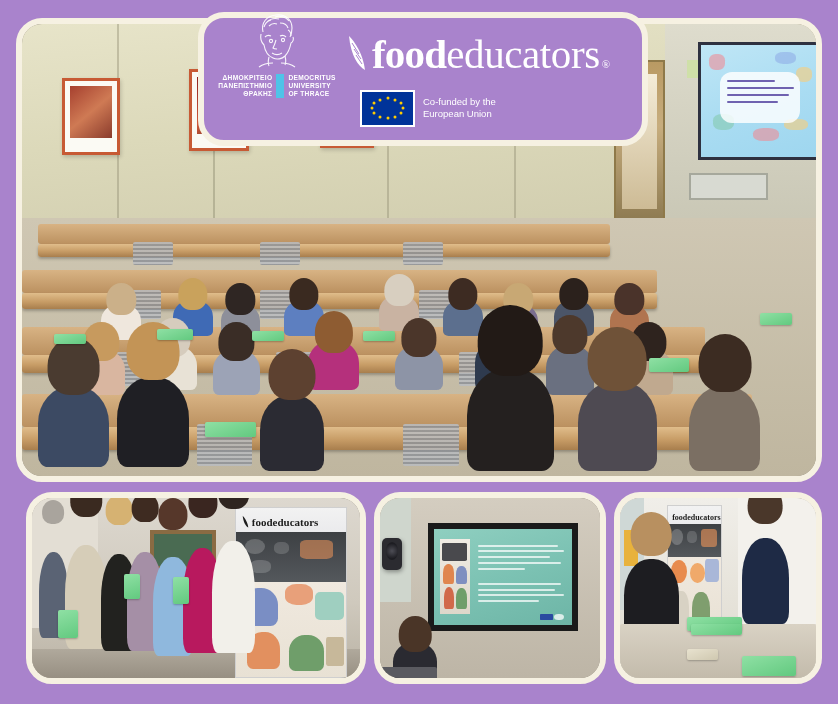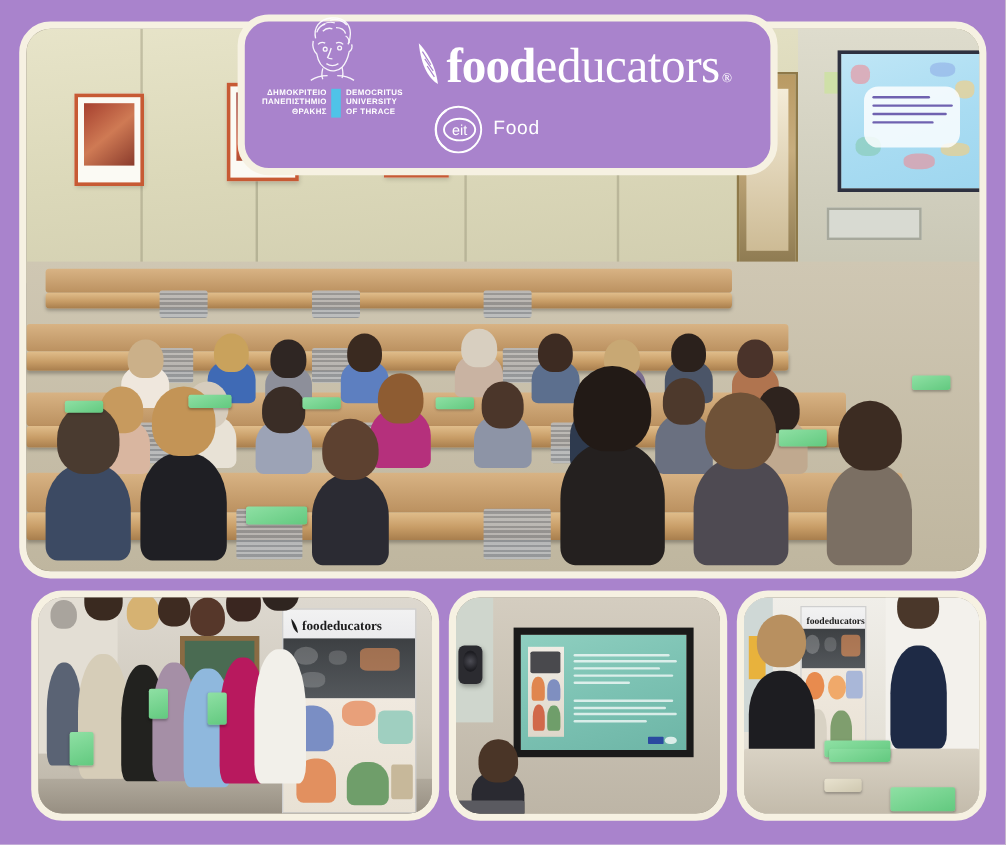--- a/index.html
+++ b/index.html
@@ -508,30 +508,41 @@
         </svg>
         <span class="fe-food">food</span>
         <span class="fe-edu">educators</span>
         <span class="fe-reg">®</span>
       </div>
     </div>
 
     <div class="hdr-bot">
       <div style="width:118px"></div>
 
-      <div class="eit-logo">
-        <svg class="eit-mark" viewBox="0 0 44 44">
-          <circle cx="22" cy="22" r="19" fill="none" stroke="#ffffff" stroke-width="1.6"></circle>
-          <path d="M12 6A19 19 0 0 0 12 38" fill="none" stroke="#ffffff" stroke-width="1.6"></path>
-          <ellipse cx="23" cy="22" rx="13" ry="9" fill="none" stroke="#ffffff" stroke-width="1.6"></ellipse>
-          <text x="23" y="26.5" text-anchor="middle" font-family="Liberation Sans, sans-serif" font-size="12" fill="#ffffff">eit</text>
-        </svg>
-        <span class="eit-food-txt">Food</span>
-      </div>
-
+
+      <div class="eu-block">
+        <div class="eu-flag" id="eu-flag" style="background: rgb(0, 51, 153);">
+            <span class="eu-star" style="background: rgb(255, 204, 0); left: 50%; top: 20%; transform: translate(-50%, -50%);"></span>
+            <span class="eu-star" style="background: rgb(255, 204, 0); left: 65%; top: 24.0192%; transform: translate(-50%, -50%);"></span>
+            <span class="eu-star" style="background: rgb(255, 204, 0); left: 75.9808%; top: 35%; transform: translate(-50%, -50%);"></span>
+            <span class="eu-star" style="background: rgb(255, 204, 0); left: 80%; top: 50%; transform: translate(-50%, -50%);"></span>
+            <span class="eu-star" style="background: rgb(255, 204, 0); left: 75.9808%; top: 65%; transform: translate(-50%, -50%);"></span>
+            <span class="eu-star" style="background: rgb(255, 204, 0); left: 65%; top: 75.9808%; transform: translate(-50%, -50%);"></span>
+            <span class="eu-star" style="background: rgb(255, 204, 0); left: 50%; top: 80%; transform: translate(-50%, -50%);"></span>
+            <span class="eu-star" style="background: rgb(255, 204, 0); left: 35%; top: 75.9808%; transform: translate(-50%, -50%);"></span>
+            <span class="eu-star" style="background: rgb(255, 204, 0); left: 24.0192%; top: 65%; transform: translate(-50%, -50%);"></span>
+            <span class="eu-star" style="background: rgb(255, 204, 0); left: 20%; top: 50%; transform: translate(-50%, -50%);"></span>
+            <span class="eu-star" style="background: rgb(255, 204, 0); left: 24.0192%; top: 35%; transform: translate(-50%, -50%);"></span>
+            <span class="eu-star" style="background: rgb(255, 204, 0); left: 35%; top: 24.0192%; transform: translate(-50%, -50%);"></span>
+          </div>
+        <div class="eu-text">
+          <div>Co-funded by the</div>
+          <div>European Union</div>
+        </div>
+      </div>
     </div>
   </div>
 
   <div class="photo" id="photo-group">
     <div class="photo-inner">
       <div class="room-bg"></div>
       <div class="wall-plain" style="left:0;top:0;width:20%;height:72%;background:#e3ded4"></div>
       <div class="chalkboard" style="left:36%;top:18%;width:20%;height:22%"></div>
       <div class="floor"></div>
 

